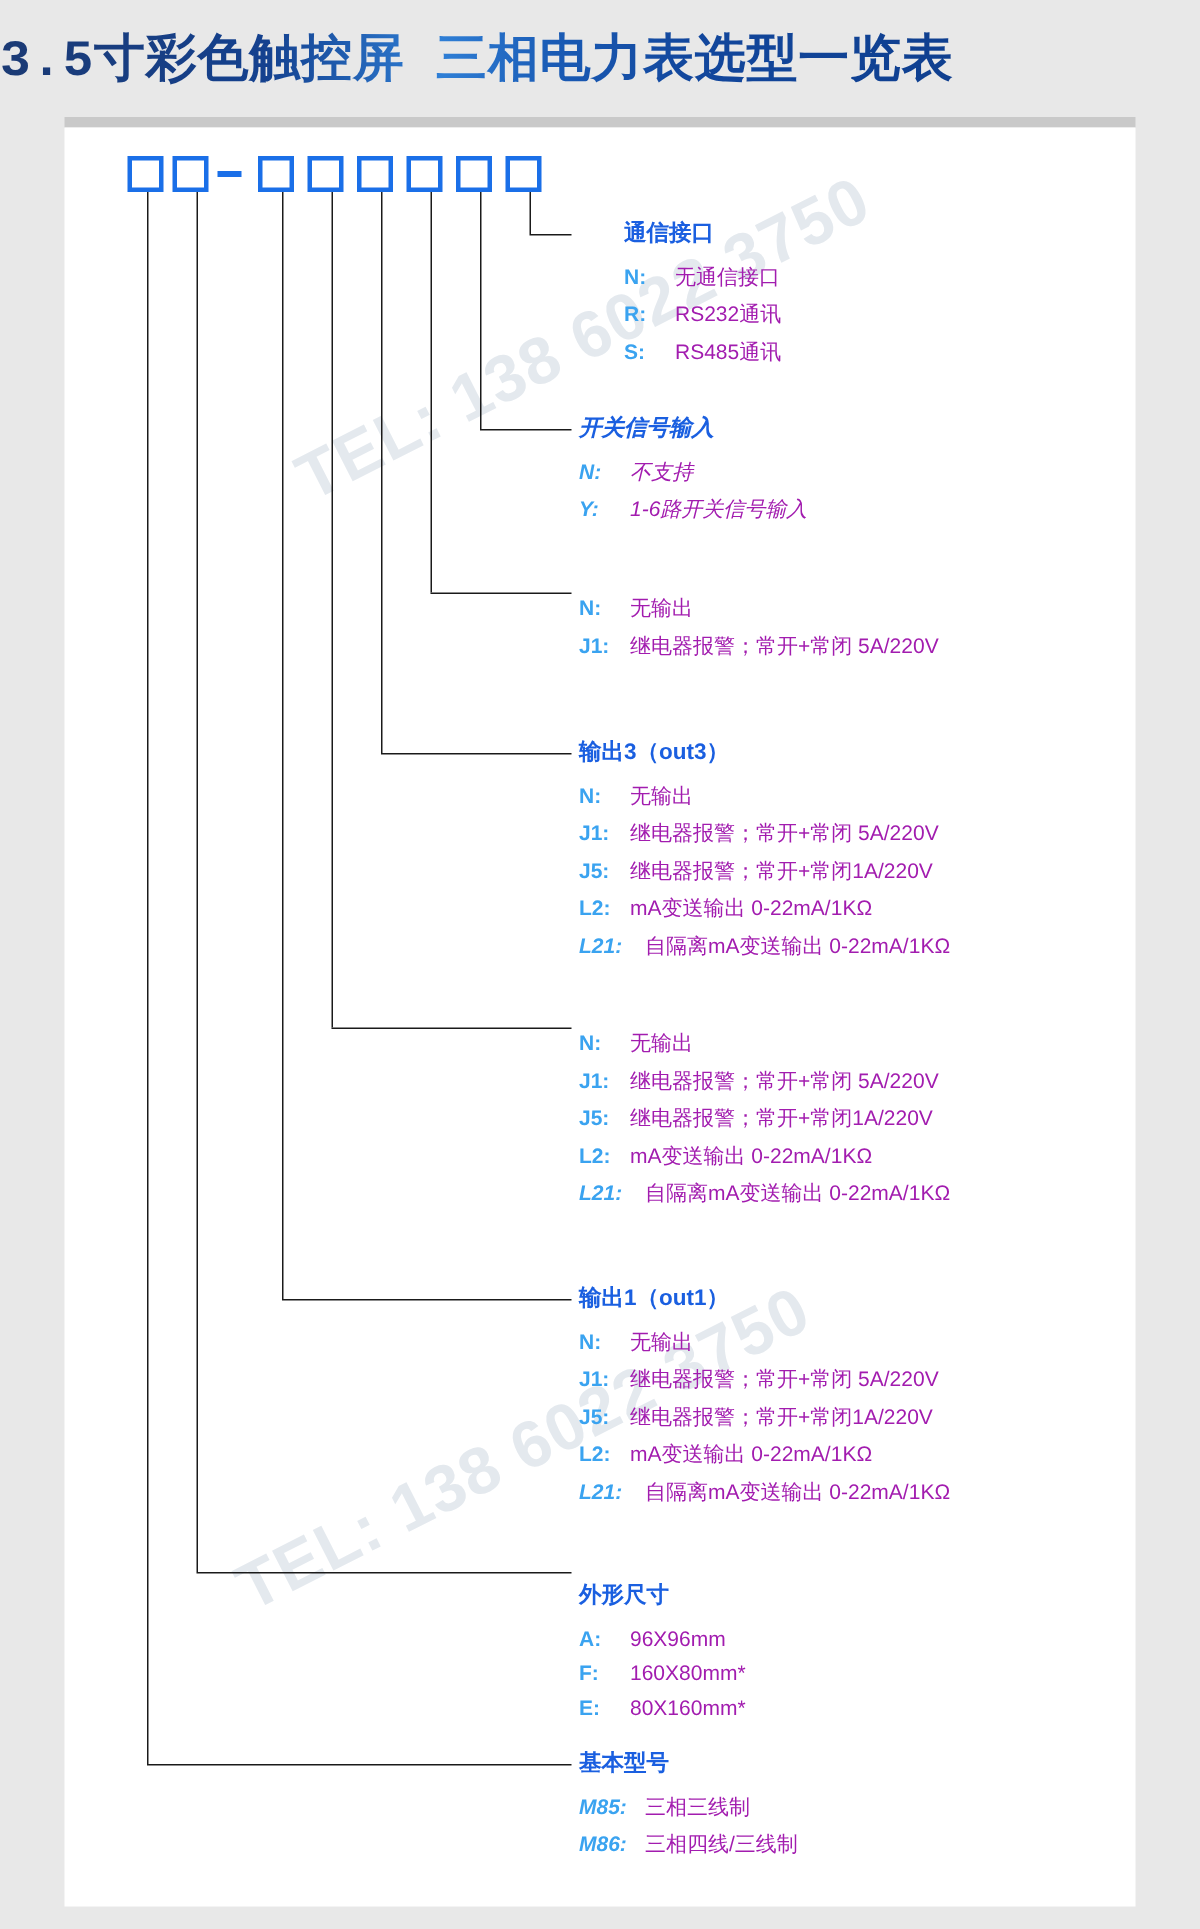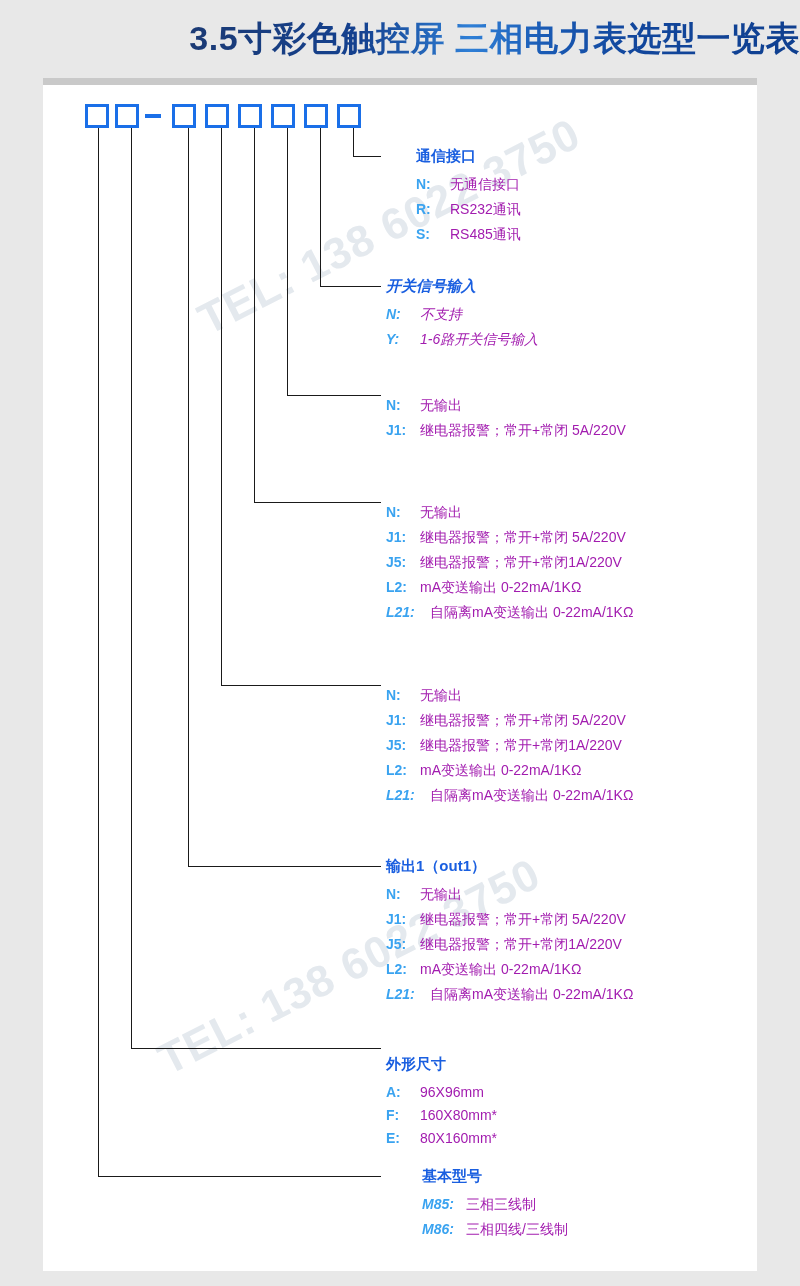--- a/index.html
+++ b/index.html
@@ -17,21 +17,22 @@
 
   
   .title-bar {
     position: absolute;
     left: 0;
     top: 0;
     width: 800px;
     height: 78px;
     display: flex;
     align-items: center;
-    justify-content: flex-end;
+    justify-content: flex-start;
+    font-family: Liberation Mono, monospace;
   }
   .title-text {
     font-size: 34px;
     font-weight: bold;
     letter-spacing: 0.5px;
     background: linear-gradient(90deg, #1b3a74 0%, #14418f 28%, #2f7fd6 46%, #1a5bb5 58%, #12479d 72%, #0f3f8f 100%);
     -webkit-background-clip: text;
     background-clip: text;
     color: transparent;
     -webkit-text-fill-color: transparent;
@@ -225,20 +226,21 @@
       <span class="opt-desc">无输出</span>
     </div>
     <div class="opt">
       <span class="opt-code">J1:</span>
       <span class="opt-desc">继电器报警；常开+常闭 5A/220V</span>
     </div>
   </div>
 </div>
 
 <div class="section" style="left:386px; top:493px;">
+  <div class="sec-head">输出3（out3）</div>
   <div class="opt-list">
     <div class="opt">
       <span class="opt-code">N:</span>
       <span class="opt-desc">无输出</span>
     </div>
     <div class="opt">
       <span class="opt-code">J1:</span>
       <span class="opt-desc">继电器报警；常开+常闭 5A/220V</span>
     </div>
     <div class="opt">
@@ -318,21 +320,21 @@
       <span class="opt-code">F:</span>
       <span class="opt-desc">160X80mm*</span>
     </div>
     <div class="opt">
       <span class="opt-code">E:</span>
       <span class="opt-desc">80X160mm*</span>
     </div>
   </div>
 </div>
 
-<div class="section" style="left:386px; top:1167px;margin-left:36px;">
+<div class="section" style="left:386px; top:1167px;">
   <div class="sec-head">基本型号</div>
   <div class="opt-list">
     <div class="opt">
       <span class="opt-code wide">M85:</span>
       <span class="opt-desc">三相三线制</span>
     </div>
     <div class="opt">
       <span class="opt-code wide">M86:</span>
       <span class="opt-desc">三相四线/三线制</span>
     </div>

